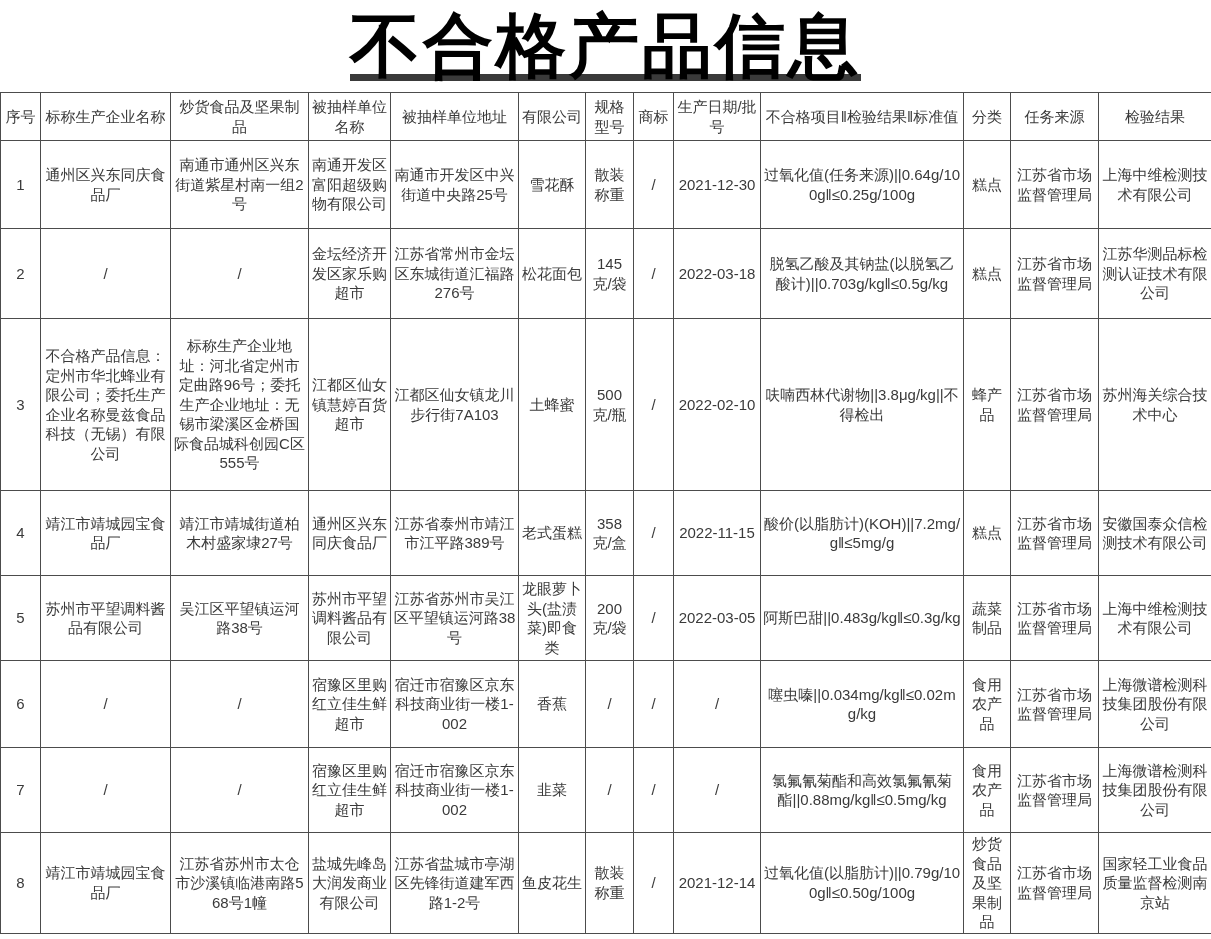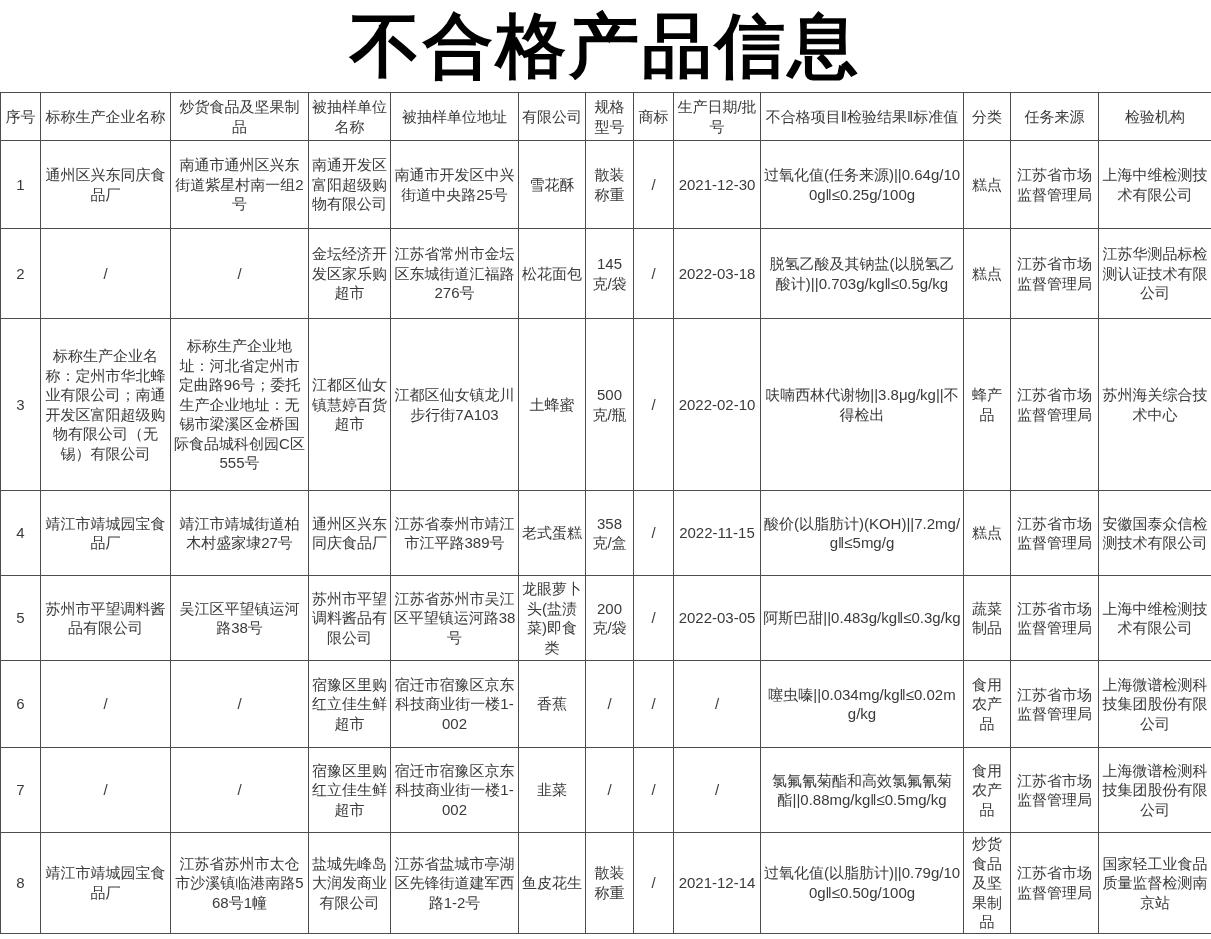--- a/index.html
+++ b/index.html
@@ -12,20 +12,21 @@
     height: 939px;
     font-family: "Liberation Sans", "DejaVu Sans", sans-serif;
     color: #3a3a3a;
     overflow: hidden;
   }
   .title-bar {
     height: 92px;
     display: flex;
     align-items: center;
     justify-content: center;
+    text-decoration: underline;
   }
   .title-bar .title {
     font-size: 70px;
     font-weight: 900;
     color: #000000;
     letter-spacing: 3px;
     white-space: nowrap;
     line-height: 1;
   }
   table.products {
@@ -86,21 +87,21 @@
         <th>炒货食品及坚果制品</th>
         <th>被抽样单位名称</th>
         <th>被抽样单位地址</th>
         <th>有限公司</th>
         <th>规格型号</th>
         <th>商标</th>
         <th>生产日期/批号</th>
         <th>不合格项目‖检验结果‖标准值</th>
         <th>分类</th>
         <th>任务来源</th>
-        <th>检验机构</th>
+        <th>检验结果</th>
       </tr>
   </thead>
   <tbody>
       <tr>
         <td>1</td>
         <td>通州区兴东同庆食品厂</td>
         <td>南通市通州区兴东街道紫星村南一组2号</td>
         <td>南通开发区富阳超级购物有限公司</td>
         <td>南通市开发区中兴街道中央路25号</td>
         <td>雪花酥</td>
@@ -122,21 +123,21 @@
         <td>145克/袋</td>
         <td>/</td>
         <td>2022-03-18</td>
         <td>脱氢乙酸及其钠盐(以脱氢乙酸计)||0.703g/kg‖≤0.5g/kg</td>
         <td>糕点</td>
         <td>江苏省市场监督管理局</td>
         <td>江苏华测品标检测认证技术有限公司</td>
       </tr>
       <tr>
         <td>3</td>
-        <td>标称生产企业名称：定州市华北蜂业有限公司；南通开发区富阳超级购物有限公司（无锡）有限公司</td>
+        <td>不合格产品信息：定州市华北蜂业有限公司；委托生产企业名称曼兹食品科技（无锡）有限公司</td>
         <td>标称生产企业地址：河北省定州市定曲路96号；委托生产企业地址：无锡市梁溪区金桥国际食品城科创园C区555号</td>
         <td>江都区仙女镇慧婷百货超市</td>
         <td>江都区仙女镇龙川步行街7A103</td>
         <td>土蜂蜜</td>
         <td>500克/瓶</td>
         <td>/</td>
         <td>2022-02-10</td>
         <td>呋喃西林代谢物||3.8μg/kg||不得检出</td>
         <td>蜂产品</td>
         <td>江苏省市场监督管理局</td>

